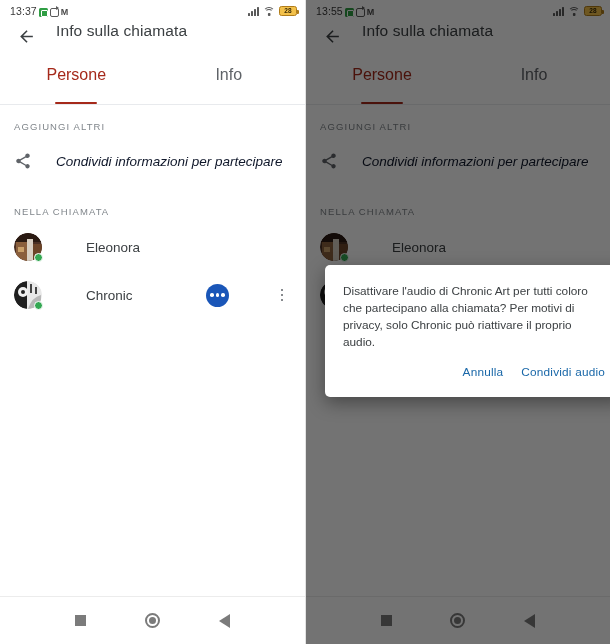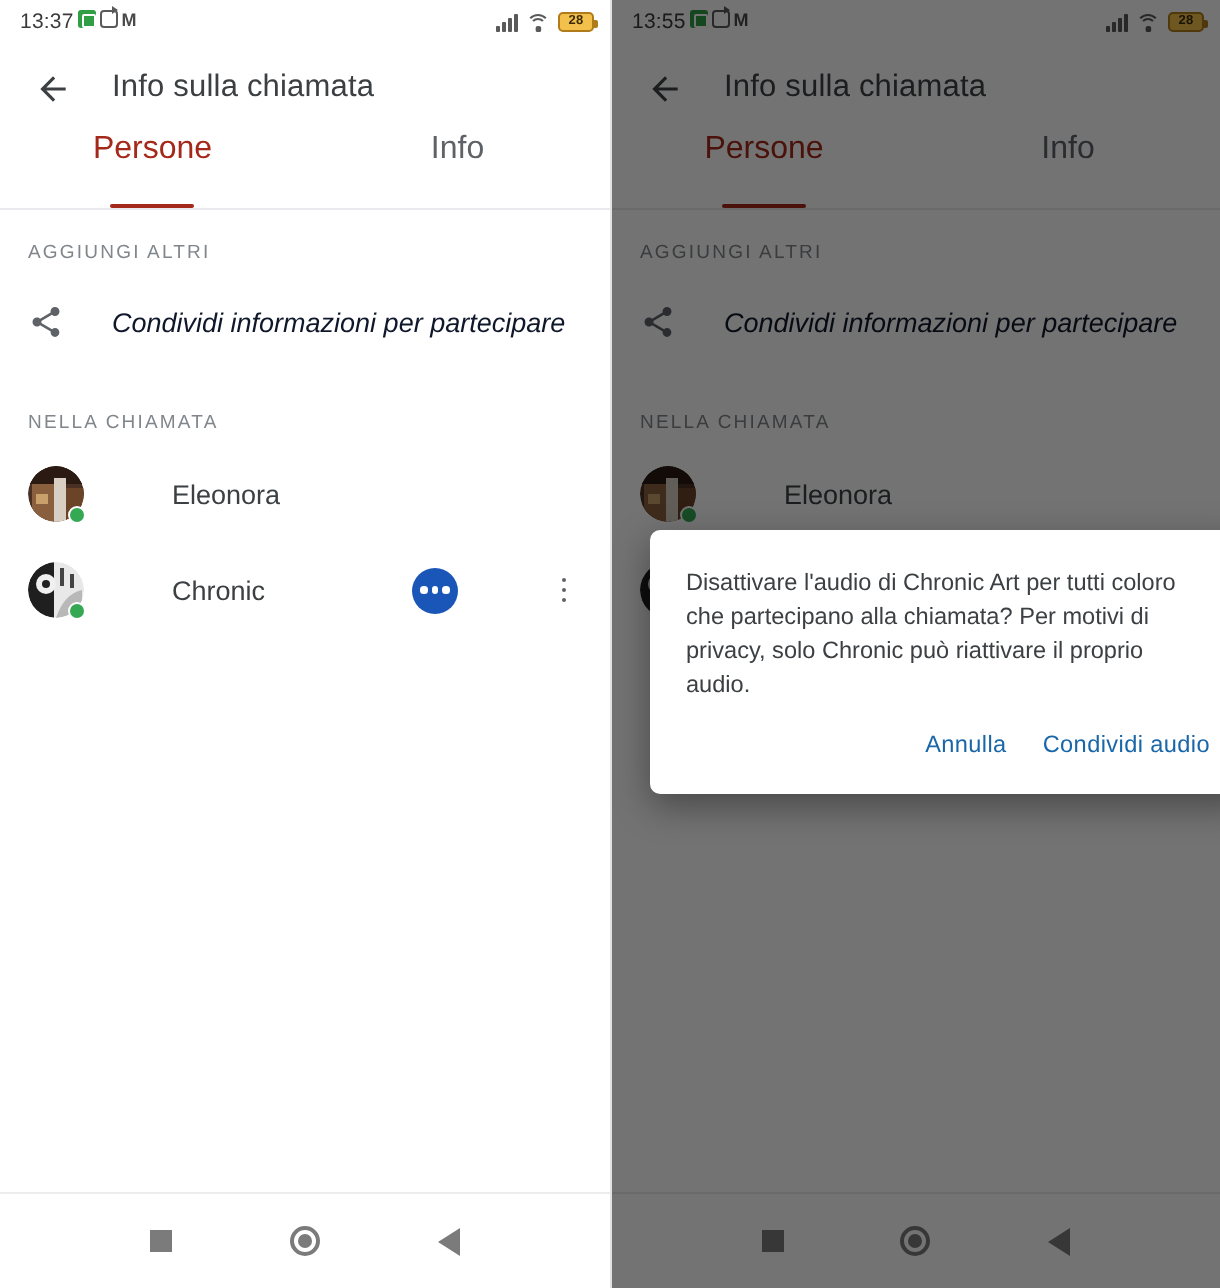--- a/index.html
+++ b/index.html
@@ -21,21 +21,21 @@
 
   
   .statusbar {
     height: 22px;
     display: flex; align-items: center;
     padding: 0 8px 0 10px;
     font-size: 10.5px; color: #3c3c3c;
     letter-spacing: .1px;
   }
   .sb-time { font-size: 10.5px; color: #3a3a3a; }
-  .sb-left { display: flex; align-items: flex-start; gap: 2px; }
+  .sb-left { display: flex; align-items: flex-end; gap: 2px; }
   .sb-right { margin-left: auto; display: flex; align-items: center; gap: 4px; }
   .sb-ico { display: inline-flex; align-items: center; }
   .ico-green { width: 9px; height: 9px; background: #2f9e44; border-radius: 1.5px; position: relative; }
   .ico-green:after{ content:""; position:absolute; left:2px; top:2px; width:5px; height:5px; border:1px solid #fff; border-radius:1px;}
   .ico-loop { width: 9px; height: 9px; border: 1.4px solid #5a5a5a; border-radius: 2px; position: relative; }
   .ico-loop:after{ content:""; position:absolute; top:-3px; right:-1px; width:0;height:0;
      border-left:3px solid #5a5a5a; border-top:2px solid transparent; border-bottom:2px solid transparent;}
   .ico-m { font-size: 9px; color:#4a4a4a; font-weight: 700; letter-spacing:-1px; }
   .bars { display: inline-flex; align-items: flex-end; gap: 1px; height: 9px; }
   .bars i { width: 2px; background: #5a5a5a; display:block; border-radius:.5px;}
@@ -49,21 +49,21 @@
   .wifi span:nth-child(2){ width:8px;height:8px; top:2px;}
   .wifi-dot{ position:absolute; bottom:0; left:50%; transform:translateX(-50%);
     width:2.6px;height:2.6px;background:#5a5a5a;border-radius:50%;}
   .batt { width: 18px; height: 10px; border: 1.3px solid #b07c19; border-radius: 2.5px;
     position: relative; display:flex; align-items:center; justify-content:center;
     background:#f3c14b; }
   .batt:after{content:"";position:absolute;right:-3px;top:3px;width:2px;height:4px;background:#b07c19;border-radius:0 1px 1px 0;}
   .batt b{ font-size:6.5px; color:#3a2b06; font-weight:700; line-height:1;}
 
   
-  .appbar { height: 44px; display: flex; align-items: center; padding: 0 12px; }
+  .appbar { height: 44px; display: flex; padding: 0 12px; }
   .back-btn { width: 28px; height: 28px; display: flex; align-items: center; justify-content: center;
     cursor: pointer; }
   .appbar-title { margin-left: 16px; font-size: 15.5px; color: #3c4043; letter-spacing: .1px; }
 
   
   .tabs { height: 38px; display: flex; position: relative; }
   .tab { flex: 1; display: flex; justify-content: center;
     font-size: 16px; color: #5f6368; cursor: pointer; position: relative; }
   .tab.active { color: #a5291a; font-weight: 500; }
   .tab .underline { position: absolute; bottom: 0; left: 50%; transform: translateX(-50%);

